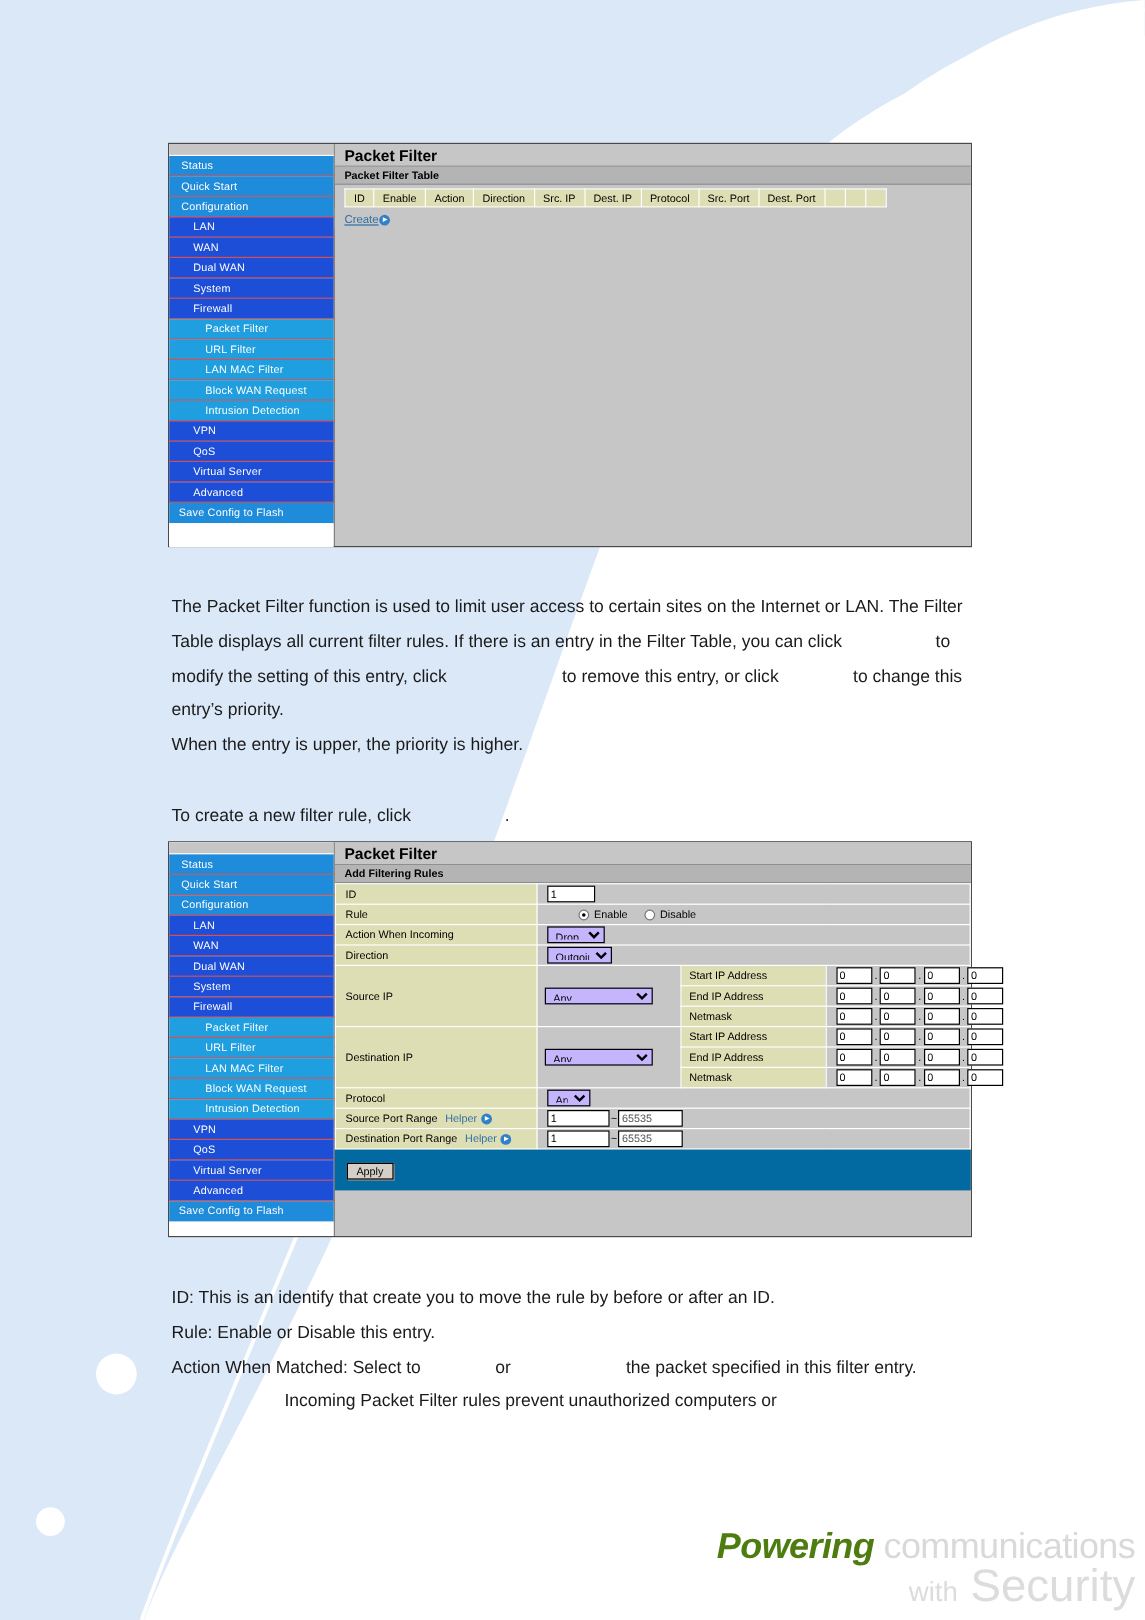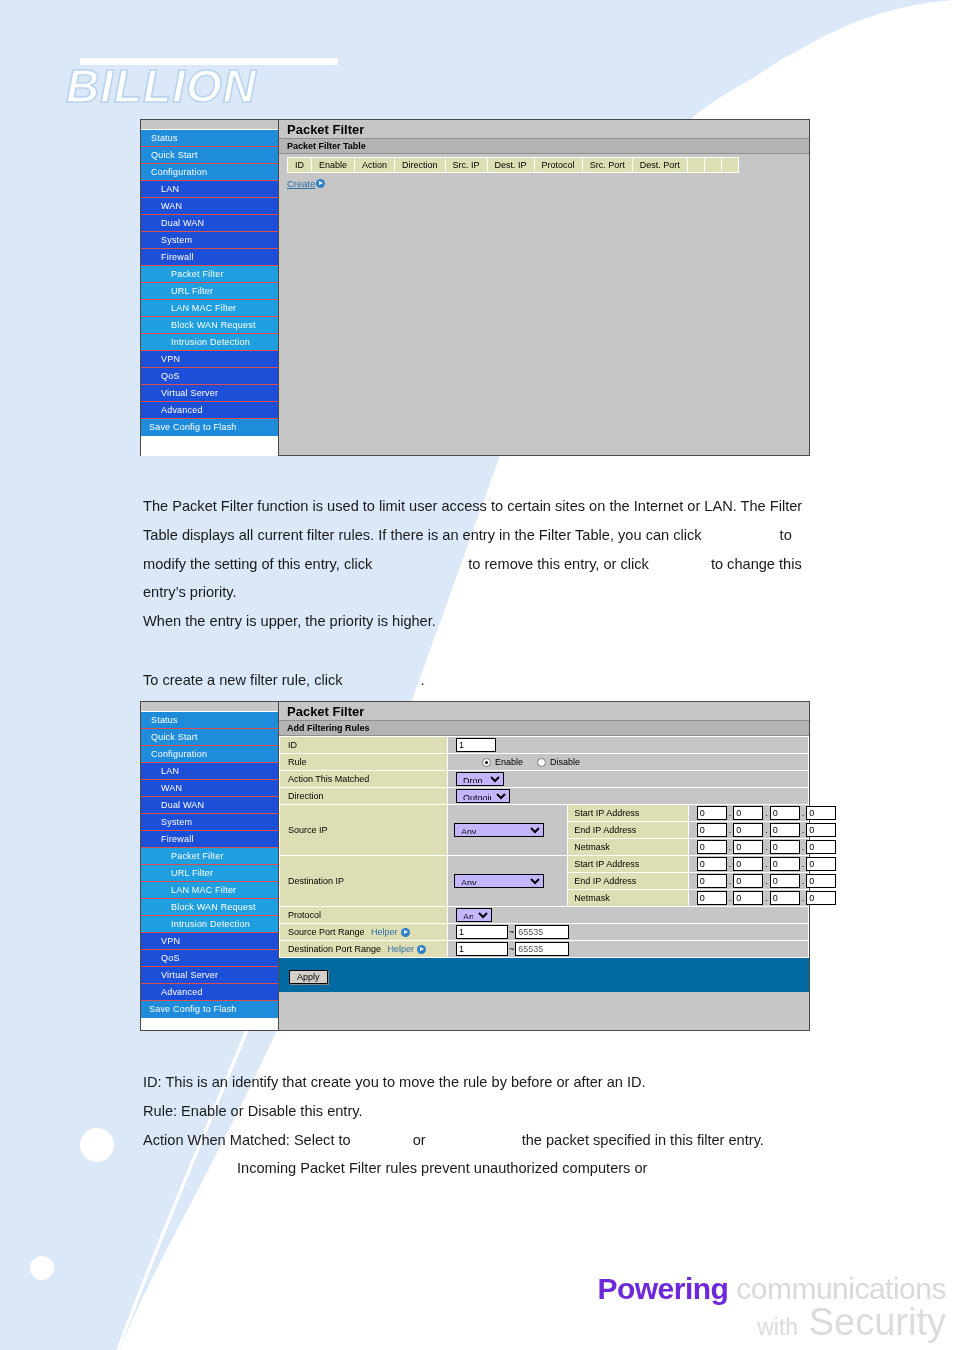--- a/index.html
+++ b/index.html
@@ -221,47 +221,41 @@
   .indent { display:inline-block; width:94px; }
 
   
   .footer {
     position:absolute; right:8px; bottom:10px;
     text-align:right;
     line-height:0.95;
     user-select:none;
   }
   .f1 { font-size:30px; color:#d9d9d9; letter-spacing:-0.5px; }
-  .f1 b { color:#6d28d9; font-weight:bold; }
+  .f1 b { color:#4d7c0f; font-weight:bold;font-style:italic; }
   .f2 { font-size:38px; color:#dcdcdc; }
   .f2 .small { font-size:23px; color:#dcdcdc; }
 </style>
 </head>
 <body>
 
 <svg id="bg" viewBox="0 0 954 1350" preserveAspectRatio="none">
   <rect x="0" y="0" width="954" height="1350" fill="#ffffff"></rect>
   <path d="M0,0 L954,0 L954,30 C760,40 640,120 560,300 C470,520 400,760 300,980 C215,1170 150,1270 120,1350 L0,1350 Z" fill="#dbe8f8"></path>
   <path d="M954,0 C820,10 700,95 620,270 C530,470 470,720 370,950 C285,1145 215,1265 185,1350 L300,1350 C340,1255 400,1130 470,960 C570,720 640,480 730,300 C810,140 880,60 954,40 Z" fill="#ffffff"></path>
   <path d="M0,0 L954,0 L954,18 C750,28 620,110 540,290 C450,510 380,750 280,970 C198,1155 140,1258 110,1350 L0,1350 Z" fill="#dbe8f8" opacity="0.0"></path>
   <path d="M954,8 C800,20 680,105 600,280 C512,478 452,726 352,956 C268,1150 198,1268 168,1350" stroke="#ffffff" stroke-width="3" fill="none"></path>
   <path d="M118,1350 C150,1262 182,1188 210,1120 C250,1022 285,940 310,880" stroke="#ffffff" stroke-width="3.2" fill="none"></path>
   <circle cx="97" cy="1145" r="17" fill="#ffffff"></circle>
   <circle cx="42" cy="1268" r="12" fill="#ffffff"></circle>
   <path d="M954,120 C860,140 790,210 735,320" stroke="#ffffff" stroke-width="2" fill="none" opacity="0.85"></path>
 </svg>
 
 <div id="content">
 
-  <div class="logo">
-    <svg width="290" height="62" viewBox="0 0 290 62">
-      <rect x="18" y="4" width="258" height="7" fill="#ffffff"></rect>
-      <text x="4" y="48" font-family="'Liberation Sans', sans-serif" font-size="46" font-weight="bold" font-style="italic" letter-spacing="1" fill="#ffffff" stroke="#b9d4ee" stroke-width="1.6">BILLION</text>
-    </svg>
-  </div>
 
   <div class="panel panel-a">
     <div class="sidebar">
       <div class="sb-top"></div>
       <div class="sb-item lvl0">Status</div>
       <div class="sb-item lvl0">Quick Start</div>
       <div class="sb-item lvl0">Configuration</div>
       <div class="sb-item lvl1">LAN</div>
       <div class="sb-item lvl1">WAN</div>
       <div class="sb-item lvl1">Dual WAN</div>
@@ -367,21 +361,21 @@
               <span class="radio on"></span>
               <span>Enable</span>
               <span style="width:6px"></span>
               <span class="radio"></span>
               <span>Disable</span>
             </div>
           </td>
         </tr>
 
         <tr>
-          <td class="lbl">Action This Matched</td>
+          <td class="lbl">Action When Incoming</td>
           <td class="val" colspan="3">
             <select class="sel w-act">
               <option>Drop</option>
             </select>
           </td>
         </tr>
 
         <tr>
           <td class="lbl">Direction</td>
           <td class="val" colspan="3">

